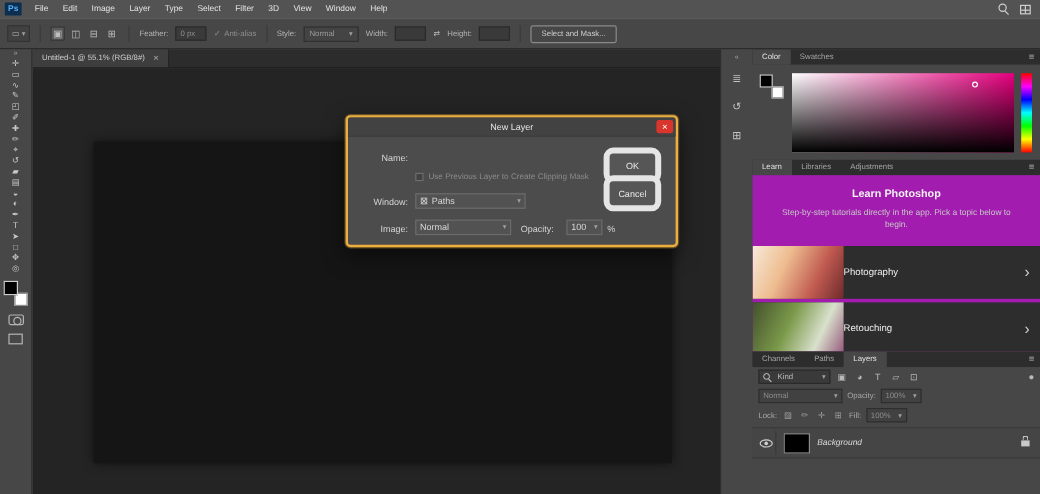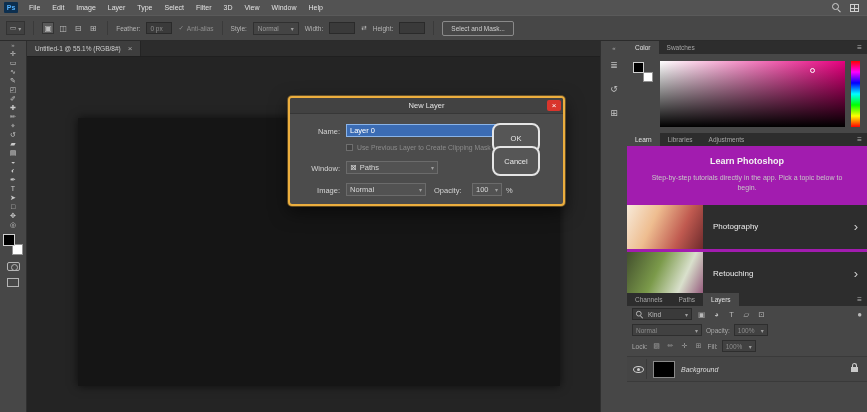--- a/index.html
+++ b/index.html
@@ -74,21 +74,21 @@
 
   .learn-panel{position:absolute;left:0;top:92px;width:240px;height:160px;overflow:hidden}
   .learn-body{position:absolute;top:13px;left:0;right:0;bottom:0;background:#a21caf;text-align:center;overflow:hidden}
   .learn-title{margin-top:10px;font-size:9px;font-weight:bold;color:#f2f2f2}
   .learn-desc{margin:7px 16px 0;font-size:7px;line-height:1.4;color:#c7c7c7}
   .learn-item{display:flex;height:44px;margin-top:12px;background:#2d2d2d;align-items:stretch;text-align:left}
   .learn-item + .learn-item{margin-top:3px}
   .learn-thumb{width:76px;flex:none}
   .thumb-photography{background:linear-gradient(115deg,#f7ead9 0%,#eebd90 35%,#c05a50 70%,#6e2a2c 100%)}
   .thumb-retouching{background:linear-gradient(115deg,#43502e 0%,#7b9a4a 40%,#d9e0cc 72%,#93557a 100%)}
-  .learn-item-label{flex:1;display:flex;align-items:center;padding-left:10px;font-size:8px;color:#ededed}
+  .learn-item-label{flex:1;display:flex;align-items:center;font-size:8px;color:#ededed}
   .learn-chevron{width:22px;display:flex;align-items:center;justify-content:center;color:#cfcfcf;font-size:13px}
 
   .layers-panel{position:absolute;left:0;top:252px;width:240px;height:119px}
   .layers-body{position:absolute;top:13px;left:0;right:0;bottom:0;background:#474747;font-size:6.5px;color:#a9a9a9}
   .lrow{display:flex;align-items:center;padding:2px 5px;gap:4px}
   .filter-select{background:#3a3a3a;border:1px solid #2a2a2a;height:12px;display:flex;align-items:center;gap:3px;padding:0 3px;color:#bdbdbd;width:60px}
   .filter-select .caret{margin-left:auto}
   .icon-search.small{transform:scale(.8);transform-origin:left center}
   .f-icon{width:11px;height:11px;display:flex;align-items:center;justify-content:center;color:#b9b9b9;font-size:7.5px}
   .f-toggle{margin-left:auto;color:#b9b9b9;font-size:8px}
@@ -104,21 +104,21 @@
   .layer-name{font-style:italic;font-size:7px;color:#dcdcdc}
   .icon-lock{margin-left:auto;margin-right:5px;position:relative;width:7px;height:5px;background:#c9c9c9}
   .icon-lock::before{content:"";position:absolute;left:1px;top:-4px;width:3px;height:3px;border:1px solid #c9c9c9;border-bottom:none;border-radius:3px 3px 0 0}
 
   
   .dialog{position:absolute;left:288px;top:96px;width:277px;height:110px;background:#4c4c4c;border:2px solid #ecae3e;border-radius:4px;box-shadow:0 0 0 1px rgba(236,174,62,.35),0 6px 18px rgba(0,0,0,.55);z-index:20;font-size:7.5px;color:#d8d8d8}
   .dialog-title{height:16px;background:#424242;border-bottom:1px solid #373737;border-radius:2px 2px 0 0;display:flex;align-items:center;justify-content:center;color:#e4e4e4;position:relative}
   .dialog-close{position:absolute;right:2px;top:2px;width:14px;height:11px;background:#d9352c;border-radius:2px;color:#fff;font-size:8px;line-height:11px;text-align:center}
   .dlg-label{position:absolute;width:46px;text-align:right;color:#d4d4d4}
   .name-field{position:absolute;left:56px;top:26px;width:166px;height:13px;background:#3b6cb4;border:1px solid #8ab4e8;display:flex;align-items:center;padding:0 3px;color:#fff}
-  .btn{position:absolute;right:23px;width:48px;height:30px;border:2px solid #e5e5e5;border-radius:8px;background:#565656;display:flex;align-items:center;justify-content:center;color:#e8e8e8}
+  .btn{position:absolute;right:12px;width:48px;height:30px;border:5px solid #e5e5e5;border-radius:8px;background:#565656;display:flex;align-items:center;justify-content:center;color:#e8e8e8}
   .btn-ok{top:25px}.btn-cancel{top:48px}
   .clip-row{position:absolute;left:56px;top:46px;display:flex;align-items:center;gap:4px;color:#8b8b8b;font-size:6.8px;white-space:nowrap}
   .checkbox{width:7px;height:7px;border:1px solid #6e6e6e;background:#424242;flex:none}
   .dlg-select{position:absolute;height:13px;background:#525252;border:1px solid #6b6b6b;display:flex;align-items:center;gap:3px;padding:0 3px;color:#d8d8d8}
   .dlg-select .caret{margin-left:auto}
   .color-select{left:56px;top:63px;width:92px}
   .mode-select{left:56px;top:85px;width:80px}
   .opacity-box{left:182px;top:85px;width:30px}
   .lbl-name{left:4px;top:29px}.lbl-color{left:4px;top:66px}.lbl-mode{left:4px;top:88px}
   .lbl-opacity{position:absolute;left:144px;top:88px;color:#d4d4d4}
@@ -325,23 +325,20 @@
     </div>
   </div>
 </div>
 
 <div class="dialog">
   <div class="dialog-title">
     <span>New Layer</span>
     <div class="dialog-close">×</div>
   </div>
   <span class="dlg-label lbl-name">Name:</span>
-  <div class="name-field">
-    <span>Layer 0</span>
-  </div>
   <div class="btn btn-ok">OK</div>
   <div class="clip-row">
     <span class="checkbox"></span>
     <span>Use Previous Layer to Create Clipping Mask</span>
   </div>
   <div class="btn btn-cancel">Cancel</div>
   <span class="dlg-label lbl-color">Window:</span>
   <div class="dlg-select color-select">
     <span class="none-x">⊠</span>
     <span>Paths</span>

